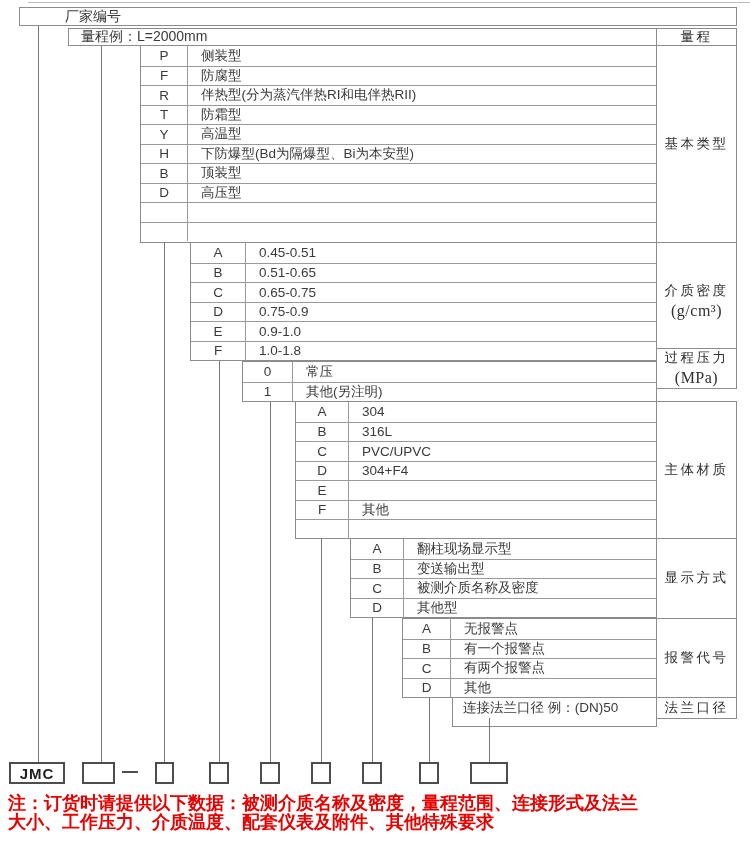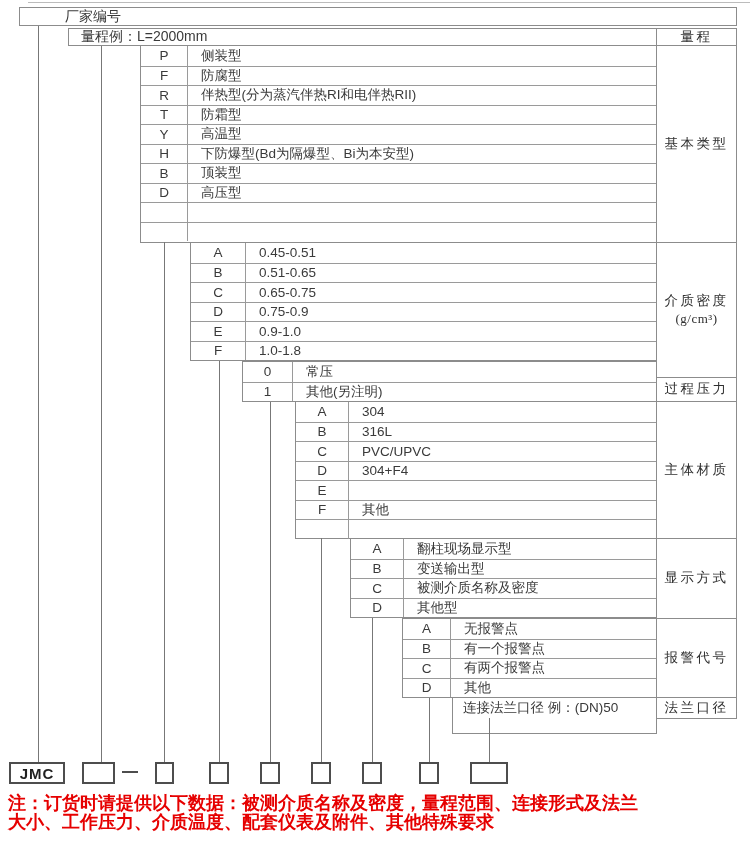--- a/index.html
+++ b/index.html
@@ -12,21 +12,21 @@
   .row { display:flex; height:19.5px; box-sizing:border-box; border-top:1px solid #9a9a9a;
          align-items:center; font-size:13.5px; }
   .row:first-child { border-top:none; }
   .code { box-sizing:border-box; border-right:1px solid #9a9a9a; height:100%;
           display:flex; align-items:center; justify-content:center; flex:none; }
   .desc { flex:1; padding-left:13px; white-space:nowrap; overflow:hidden; }
   .lbl { position:absolute; left:656px; width:81px; border:1px solid #8c8c8c; box-sizing:border-box;
          display:flex; flex-direction:column; align-items:center; justify-content:center;
          font-family:"Liberation Serif", serif; font-size:13.5px; letter-spacing:2.5px;
          color:#2f2f2f; text-align:center; line-height:1.35; background:#fff; }
-  .lbl .sub { letter-spacing:0.5px; font-size:13px; }
+  .lbl .sub { letter-spacing:0.5px; font-size:16px; }
   .vline { position:absolute; width:1px; background:#777777; }
   .bx { position:absolute; top:762px; height:22px; border:2px solid #4d4d4d;
         box-sizing:border-box; background:#fff; }
   .jmc { display:flex; align-items:center; justify-content:center;
          font-weight:bold; font-size:15px; letter-spacing:1px; color:#1f1f1f; }
   .dash { position:absolute; height:2px; background:#4d4d4d; }
   .note { position:absolute; font-weight:bold; font-size:18px; line-height:19px;
           white-space:pre-line; font-family:Liberation Serif, serif; }
 </style>
 </head>
@@ -42,25 +42,25 @@
   <div class="hdr" style="left:68px; top:28px; width:589px; height:18px; padding-left:12px;">
     <span>量程例：L=2000mm</span>
   </div>
 
   <div class="lbl" style="top:28px; height:18px;">
     <span>量程</span>
   </div>
   <div class="lbl" style="top:45px; height:198px;text-align:right;">
     <span>基本类型</span>
   </div>
-  <div class="lbl" style="top:242px; height:136px;">
+  <div class="lbl" style="top:242px; height:120px;">
     <span>介质密度</span>
     <span class="sub">(g/cm³)</span>
   </div>
-  <div class="lbl" style="top:377px; height:41px;">
+  <div class="lbl" style="top:348px; height:41px;">
     <span>过程压力</span>
     <span class="sub">(MPa)</span>
   </div>
   <div class="lbl" style="top:401px; height:138px;">
     <span>主体材质</span>
   </div>
   <div class="lbl" style="top:618px; height:80px;">
     <span>报警代号</span>
   </div>
   <div class="lbl" style="top:538px; height:81px;">
@@ -212,21 +212,21 @@
     <div class="row">
       <div class="code" style="width:48px">C</div>
       <div class="desc">有两个报警点</div>
     </div>
     <div class="row">
       <div class="code" style="width:48px">D</div>
       <div class="desc">其他</div>
     </div>
   </div>
 
-  <div class="sec" style="left:452px; top:697px; width:205px; height:37px;">
+  <div class="sec" style="left:452px; top:697px; width:205px; height:30px;">
     <div class="row" style="height:19px;">
       <div class="desc" style="padding-left:10px;">连接法兰口径 例：(DN)50</div>
     </div>
   </div>
 
   <div class="vline" style="left:38px;  top:26px;  height:736px;"></div>
   <div class="vline" style="left:101px; top:46px;  height:716px;"></div>
   <div class="vline" style="left:164px; top:242px; height:520px;"></div>
   <div class="vline" style="left:219px; top:361px; height:401px;"></div>
   <div class="vline" style="left:270px; top:402px; height:360px;"></div>

